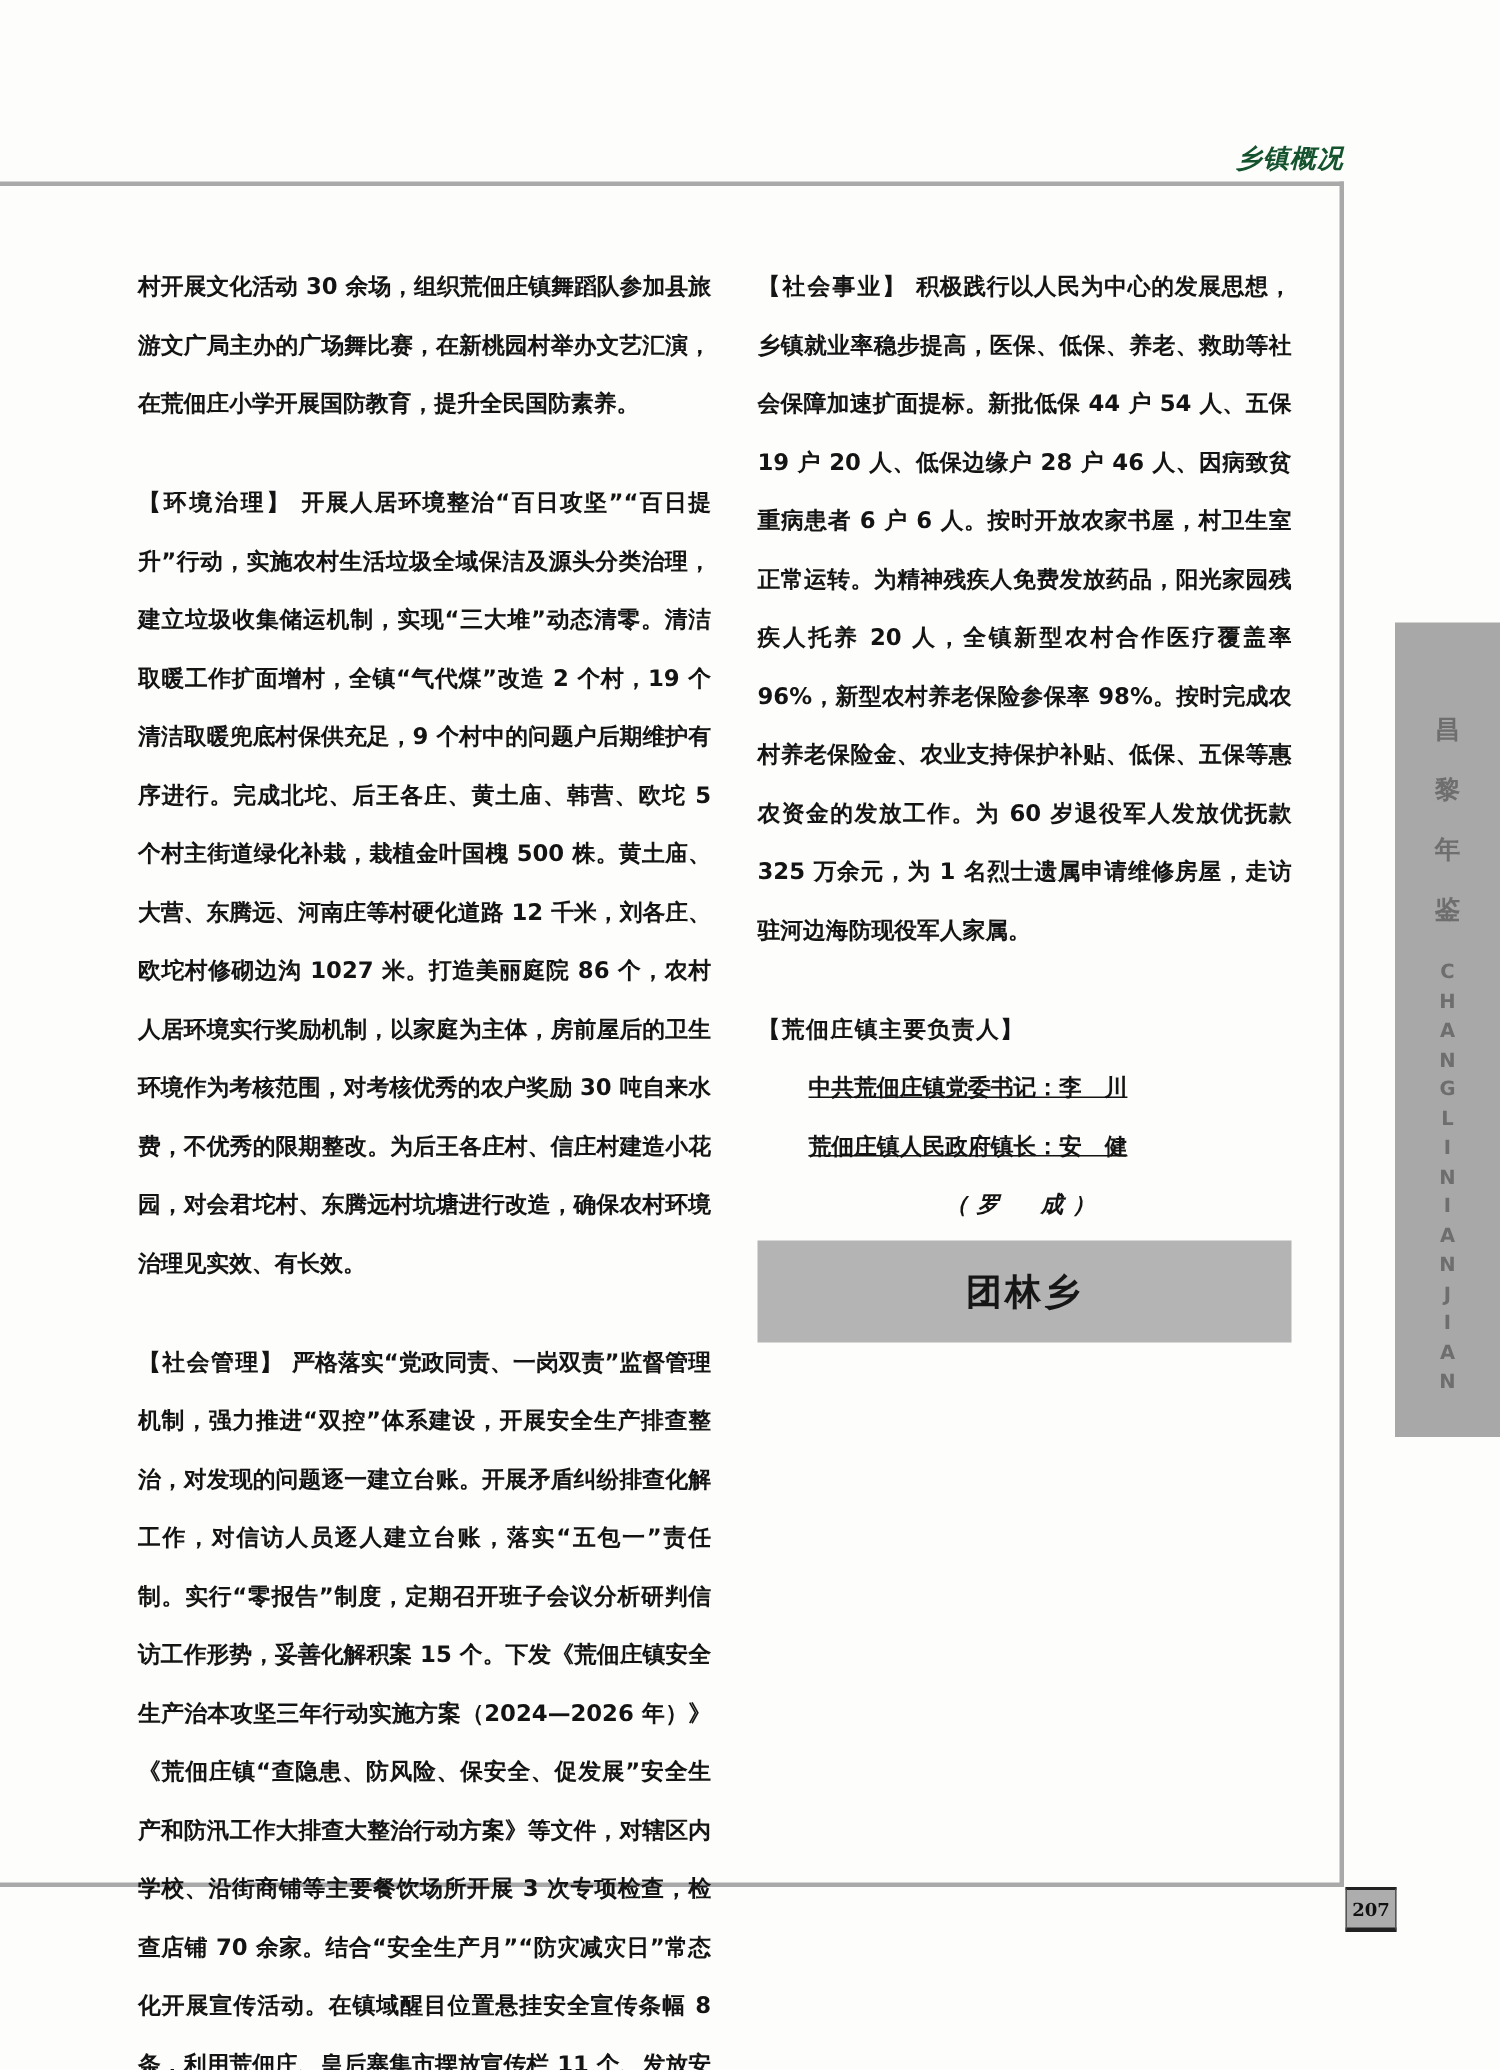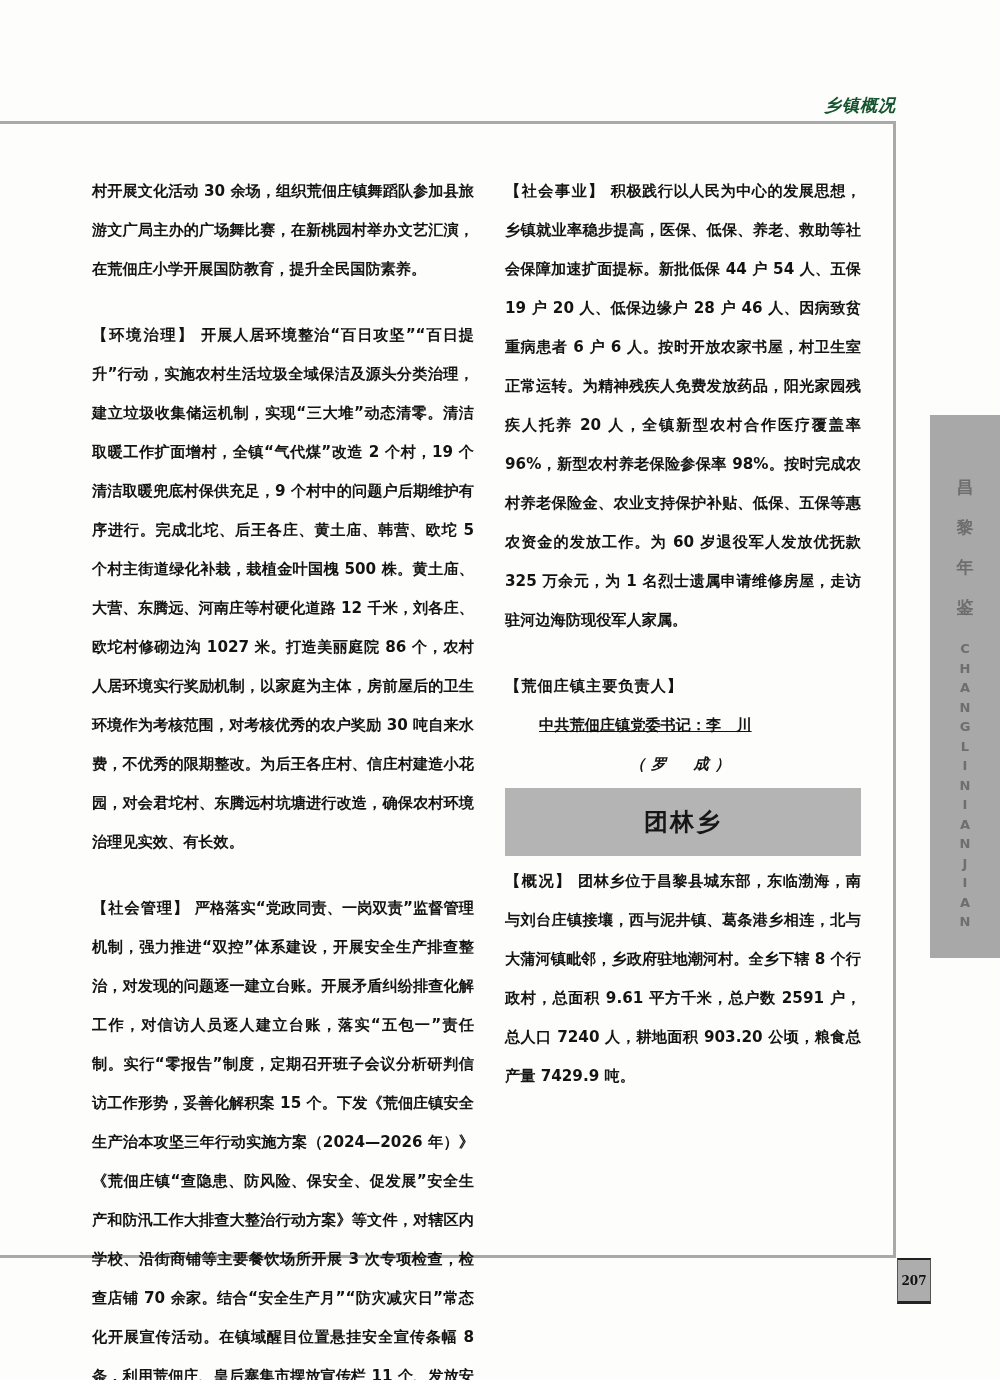--- a/index.html
+++ b/index.html
@@ -127,21 +127,21 @@
       color: #6e6e6e;
       height: 19.5px;
       line-height: 19.5px;
     }
     .side-tab .en-block { margin-top: 12px; display: flex; flex-direction: column; align-items: center; }
     .page-number {
       position: absolute;
       left: 897px;
       top: 1258px;
       width: 34px;
-      height: 46px;
+      height: 30px;
       box-sizing: border-box;
       background: #adadad;
       border-top: 2px solid #222;
       border-bottom: 3px solid #222;
       border-left: 1px solid #555;
       border-right: 1px solid #555;
       display: flex;
       align-items: center;
       justify-content: center;
       font-family: "DejaVu Serif", serif;
@@ -172,28 +172,26 @@
 </div>
 
 <div class="column col-right">
   <p class="para">
     <span class="heading">【社会事业】</span><span> 积极践行以人民为中心的发展思想，乡镇就业率稳步提高，医保、低保、养老、救助等社会保障加速扩面提标。新批低保 44 户 54 人、五保 19 户 20 人、低保边缘户 28 户 46 人、因病致贫重病患者 6 户 6 人。按时开放农家书屋，村卫生室正常运转。为精神残疾人免费发放药品，阳光家园残疾人托养 20 人，全镇新型农村合作医疗覆盖率 96%，新型农村养老保险参保率 98%。按时完成农村养老保险金、农业支持保护补贴、低保、五保等惠农资金的发放工作。为 60 岁退役军人发放优抚款 325 万余元，为 1 名烈士遗属申请维修房屋，走访驻河边海防现役军人家属。</span>
   </p>
 
   <div class="leaders">
     <span class="lead-title heading">【荒佃庄镇主要负责人】</span>
     <span class="lead-line">中共荒佃庄镇党委书记：李　川</span>
+    <span class="lead-line">荒佃庄镇人民政府镇长：安　健</span>
     <div class="byline">（罗　成）</div>
   </div>
 
   <div class="section-banner">团林乡</div>
 
-  <p class="para" style="margin-top:0">
-    <span class="heading">【概况】</span><span> 团林乡位于昌黎县城东部，东临渤海，南与刘台庄镇接壤，西与泥井镇、葛条港乡相连，北与大蒲河镇毗邻，乡政府驻地潮河村。全乡下辖 8 个行政村，总面积 9.61 平方千米，总户数 2591 户，总人口 7240 人，耕地面积 903.20 公顷，粮食总产量 7429.9 吨。</span>
-  </p>
 </div>
 
 <div class="side-tab">
   <span class="cn-char">昌</span>
   <span class="cn-char">黎</span>
   <span class="cn-char">年</span>
   <span class="cn-char">鉴</span>
   <div class="en-block">
     <span class="en-char">C</span>
     <span class="en-char">H</span>

